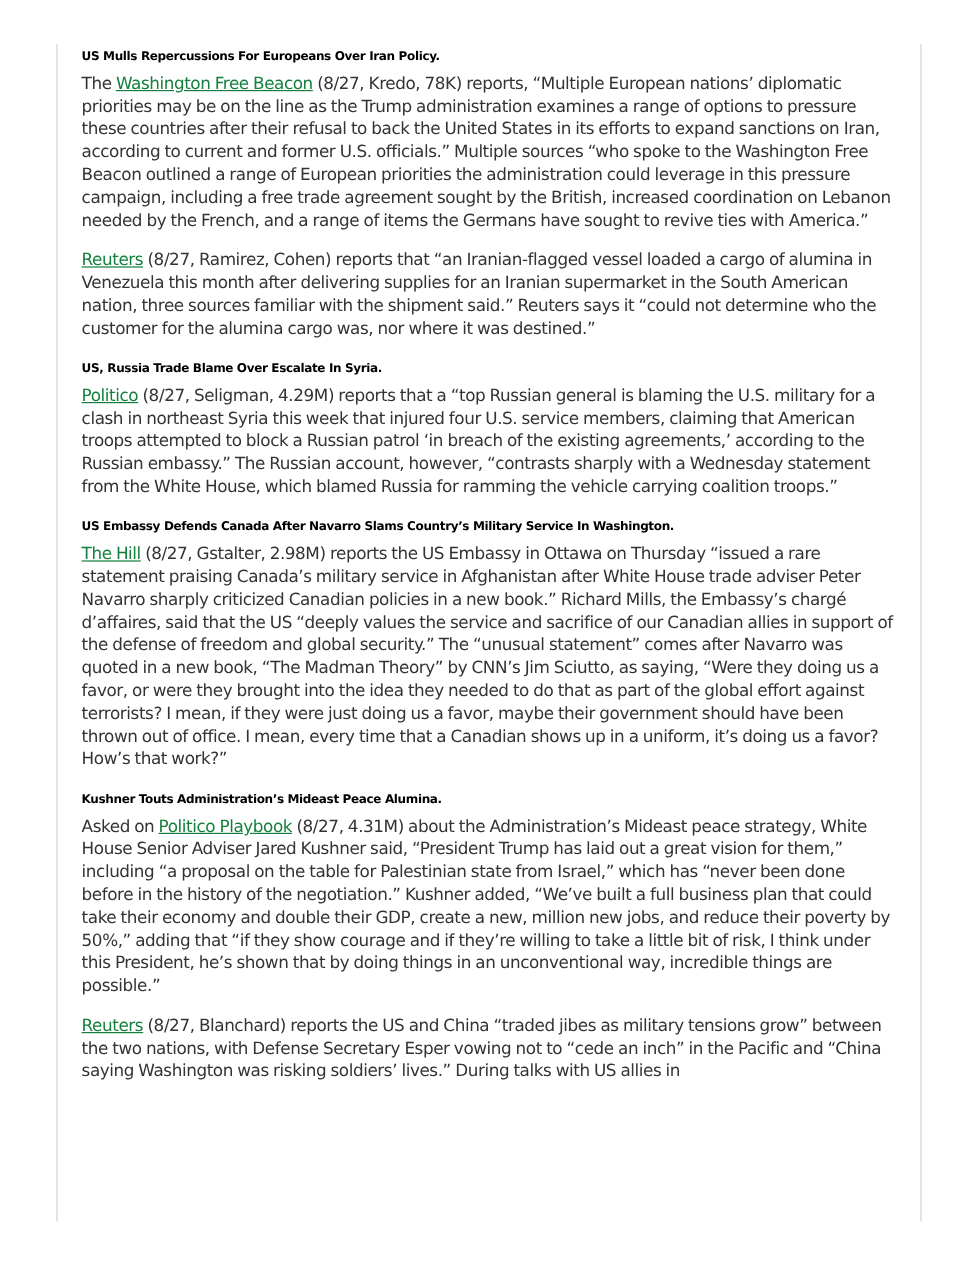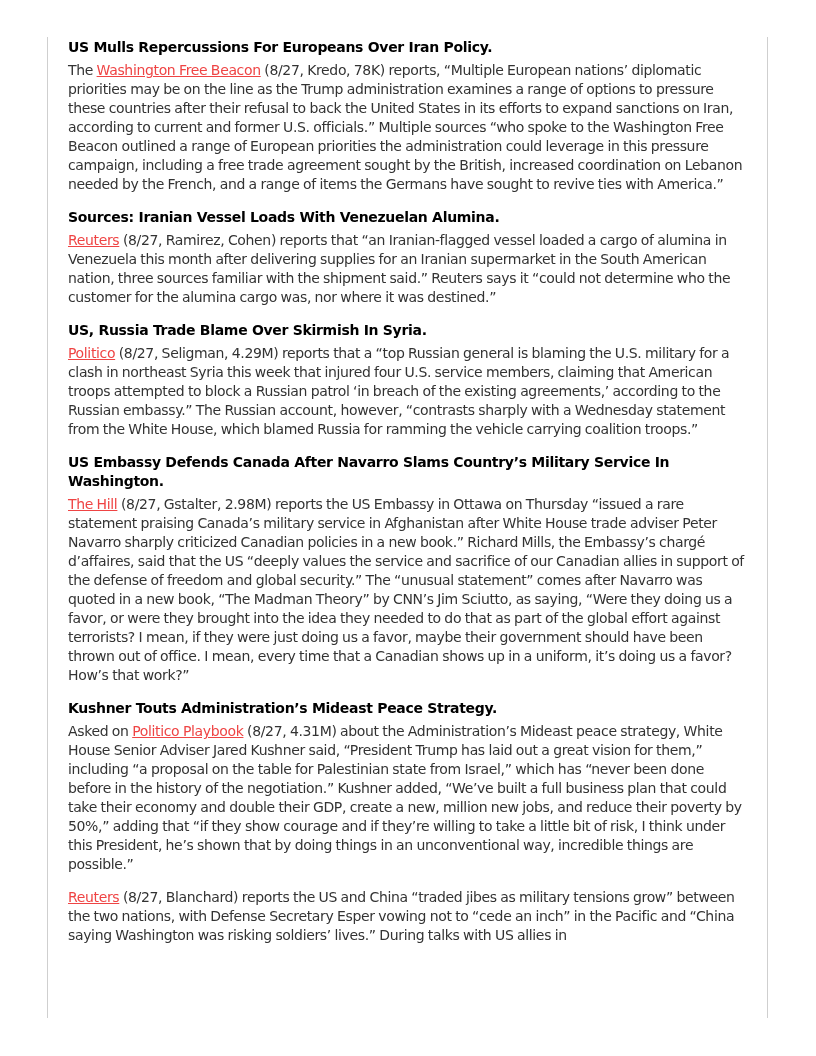--- a/index.html
+++ b/index.html
@@ -10,64 +10,63 @@
       width: 721px; height: 981px;
       border-left: 1px solid #cfcfcf;
       border-right: 1px solid #cfcfcf;
       box-sizing: border-box;
       padding: 0 20px;
     }
     .article { margin: 0; }
     .headline {
       font-family: "DejaVu Sans", sans-serif;
       font-weight: bold;
-      font-size: 14px;
+      font-size: 10px;
       line-height: 19px;
       color: #000000;
       margin: 0 0 4px 0;
     }
     .body {
       font-family: "DejaVu Sans", sans-serif;
       font-size: 14px;
       line-height: 19px;
       color: #333333;
       margin: 0 0 14px 0;
       letter-spacing: -0.35px;
       word-spacing: -0.5px;
     }
     .headline { letter-spacing: -0.3px; }
-    a.src { color: #ef4444; text-decoration: underline; }
+    a.src { color: #15803d; text-decoration: underline; }
   </style>
 </head>
 <body>
 
 <div class="page">
 
   <div class="article" style="padding-top:1px;">
     <div class="headline">US Mulls Repercussions For Europeans Over Iran Policy.</div>
     <p class="body"><span>The </span><a class="src" href="#">Washington Free Beacon</a><span> (8/27, Kredo, 78K) reports, “Multiple European nations’ diplomatic priorities may be on the line as the Trump administration examines a range of options to pressure these countries after their refusal to back the United States in its efforts to expand sanctions on Iran, according to current and former U.S. officials.” Multiple sources “who spoke to the Washington Free Beacon outlined a range of European priorities the administration could leverage in this pressure campaign, including a free trade agreement sought by the British, increased coordination on Lebanon needed by the French, and a range of items the Germans have sought to revive ties with America.”</span></p>
   </div>
 
   <div class="article">
-    <div class="headline">Sources: Iranian Vessel Loads With Venezuelan Alumina.</div>
     <p class="body"><span></span><a class="src" href="#">Reuters</a><span> (8/27, Ramirez, Cohen) reports that “an Iranian-flagged vessel loaded a cargo of alumina in Venezuela this month after delivering supplies for an Iranian supermarket in the South American nation, three sources familiar with the shipment said.” Reuters says it “could not determine who the customer for the alumina cargo was, nor where it was destined.”</span></p>
   </div>
 
   <div class="article">
-    <div class="headline">US, Russia Trade Blame Over Skirmish In Syria.</div>
+    <div class="headline">US, Russia Trade Blame Over Escalate In Syria.</div>
     <p class="body"><span></span><a class="src" href="#">Politico</a><span> (8/27, Seligman, 4.29M) reports that a “top Russian general is blaming the U.S. military for a clash in northeast Syria this week that injured four U.S. service members, claiming that American troops attempted to block a Russian patrol ‘in breach of the existing agreements,’ according to the Russian embassy.” The Russian account, however, “contrasts sharply with a Wednesday statement from the White House, which blamed Russia for ramming the vehicle carrying coalition troops.”</span></p>
   </div>
 
   <div class="article">
     <div class="headline">US Embassy Defends Canada After Navarro Slams Country’s Military Service In Washington.</div>
     <p class="body"><span></span><a class="src" href="#">The Hill</a><span> (8/27, Gstalter, 2.98M) reports the US Embassy in Ottawa on Thursday “issued a rare statement praising Canada’s military service in Afghanistan after White House trade adviser Peter Navarro sharply criticized Canadian policies in a new book.” Richard Mills, the Embassy’s chargé d’affaires, said that the US “deeply values the service and sacrifice of our Canadian allies in support of the defense of freedom and global security.” The “unusual statement” comes after Navarro was quoted in a new book, “The Madman Theory” by CNN’s Jim Sciutto, as saying, “Were they doing us a favor, or were they brought into the idea they needed to do that as part of the global effort against terrorists? I mean, if they were just doing us a favor, maybe their government should have been thrown out of office. I mean, every time that a Canadian shows up in a uniform, it’s doing us a favor? How’s that work?”</span></p>
   </div>
 
   <div class="article">
-    <div class="headline">Kushner Touts Administration’s Mideast Peace Strategy.</div>
+    <div class="headline">Kushner Touts Administration’s Mideast Peace Alumina.</div>
     <p class="body"><span>Asked on </span><a class="src" href="#">Politico Playbook</a><span> (8/27, 4.31M) about the Administration’s Mideast peace strategy, White House Senior Adviser Jared Kushner said, “President Trump has laid out a great vision for them,” including “a proposal on the table for Palestinian state from Israel,” which has “never been done before in the history of the negotiation.” Kushner added, “We’ve built a full business plan that could take their economy and double their GDP, create a new, million new jobs, and reduce their poverty by 50%,” adding that “if they show courage and if they’re willing to take a little bit of risk, I think under this President, he’s shown that by doing things in an unconventional way, incredible things are possible.”</span></p>
   </div>
 
   <div class="article">
     <p class="body"><span></span><a class="src" href="#">Reuters</a><span> (8/27, Blanchard) reports the US and China “traded jibes as military tensions grow” between the two nations, with Defense Secretary Esper vowing not to “cede an inch” in the Pacific and “China saying Washington was risking soldiers’ lives.” During talks with US allies in</span></p>
   </div>
 
 </div>
 
 </body></html>

